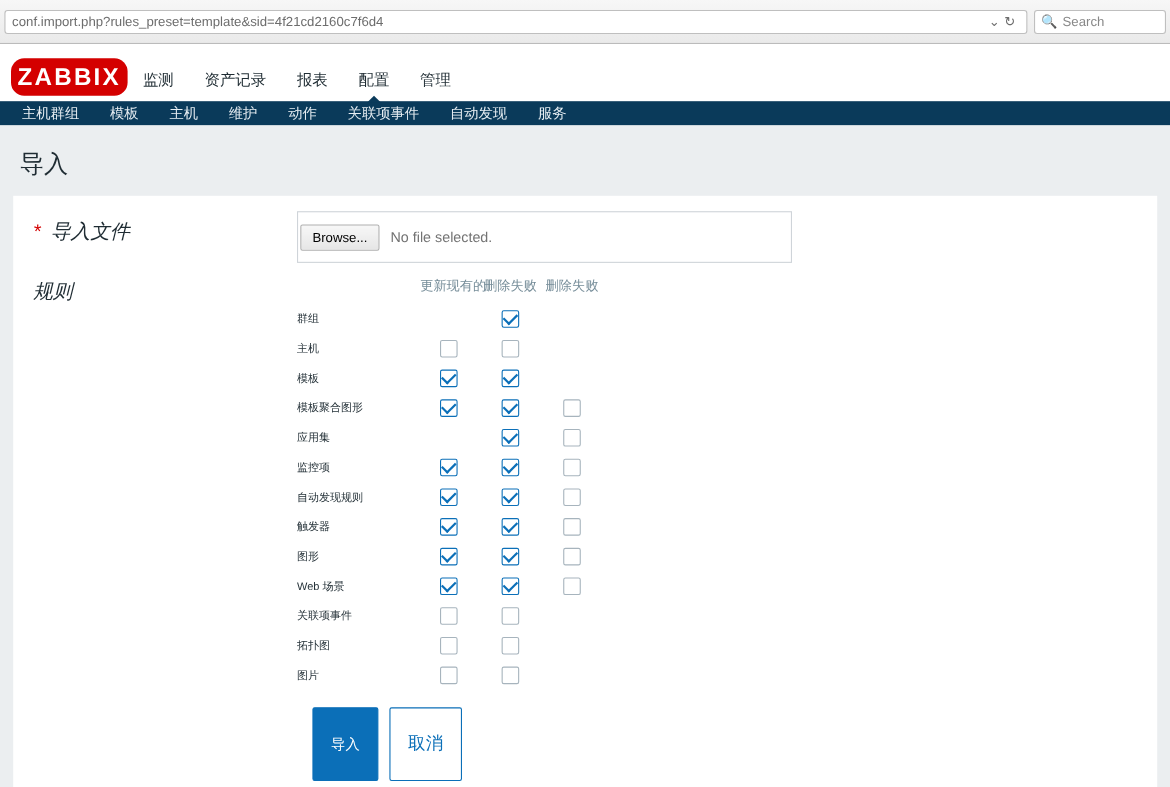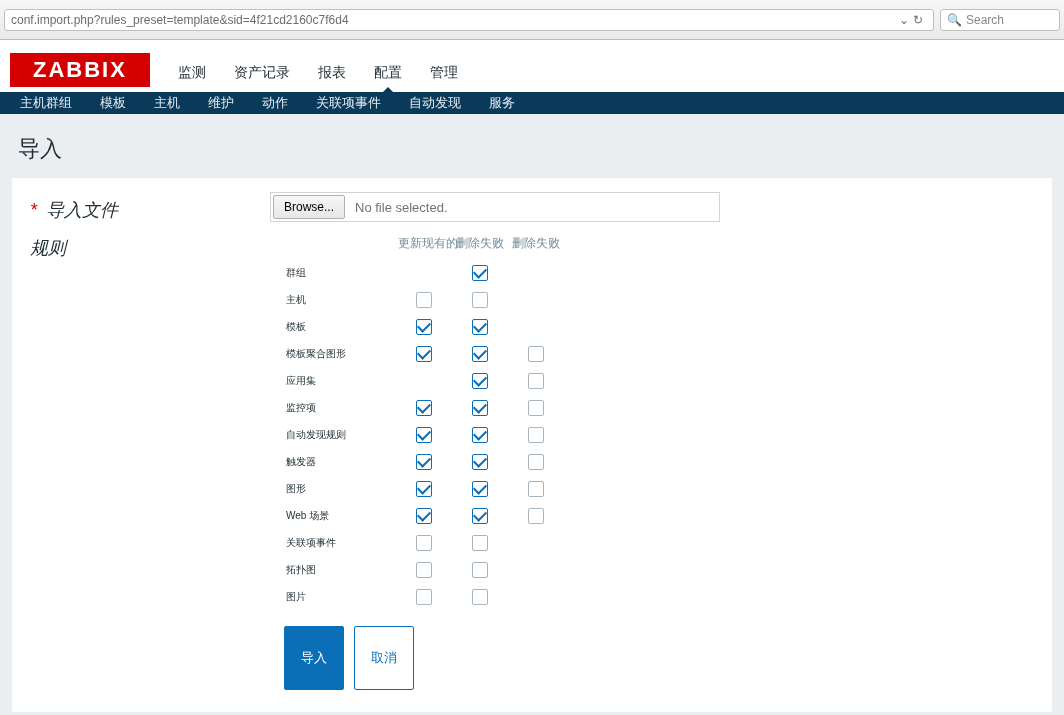--- a/index.html
+++ b/index.html
@@ -69,24 +69,24 @@
     border-bottom: 0;
     background: #fff;
     margin-top: 8px;
   }
   .logo {
     background: #d40000;
     color: #fff;
     font-weight: bold;
     font-size: 22px;
     letter-spacing: 2px;
-    padding: 4px 23px;
-    margin-right: 14px;
+    padding: 4px 6px;
     font-family: Arial, sans-serif;
     align-self: center;
+    border-radius: 12px;
   }
   .topnav .tab {
     padding: 10px 14px 10px 14px;
     color: #1f2c33;
     font-size: 14px;
     cursor: pointer;
     position: relative;
   }
   .topnav .tab.active {
     font-weight: normal;
@@ -152,21 +152,21 @@
     color: #1f2c33;
     font-size: 18px;
     font-style: italic;
   }
   .req { color: #d40000; margin-right: 4px; }
 
   .file-input {
     display: flex;
     align-items: center;
     border: 1px solid #cfd4d9;
-    height: 30px;
+    height: 47px;
     width: 450px;
     padding-left: 2px;
   }
   .browse-btn {
     background: linear-gradient(#f7f7f7,#e6e6e6);
     border: 1px solid #b0b0b0;
     border-radius: 2px;
     font-size: 12px;
     padding: 4px 10px;
     cursor: pointer;
@@ -177,21 +177,20 @@
     font-size: 13px;
   }
 
   
   .rules-block { margin-top: 6px; }
   .rules-header, .rules-row {
     display: grid;
     grid-template-columns: 110px 56px 56px 56px;
     align-items: center;
     min-height: 27px;
-    margin-left: 16px;
   }
   .rules-header {
     color: #768d99;
     font-size: 12px;
     margin-bottom: 2px;
   }
   .rules-header .h { text-align: center; padding: 0 2px; white-space: nowrap;}
   .rules-row .rlabel {
     font-size: 10px;
     color: #1f2c33;
@@ -233,21 +232,21 @@
     padding: 5px 16px;
     font-size: 13px;
     border-radius: 2px;
     cursor: pointer;
   }
   .btn-secondary {
     background: #fff;
     color: #0b6fb8;
     border: 1px solid #0b6fb8;
     padding: 22px 16px;
-    font-size: 13px;
+    font-size: 16px;
     border-radius: 2px;
     cursor: pointer;
   }
 </style>
 </head>
 <body>
 
 <div class="browser-bar">
   <div class="url-box">
     <span>conf.import.php?rules_preset=template&amp;sid=4f21cd2160c7f6d4</span>

